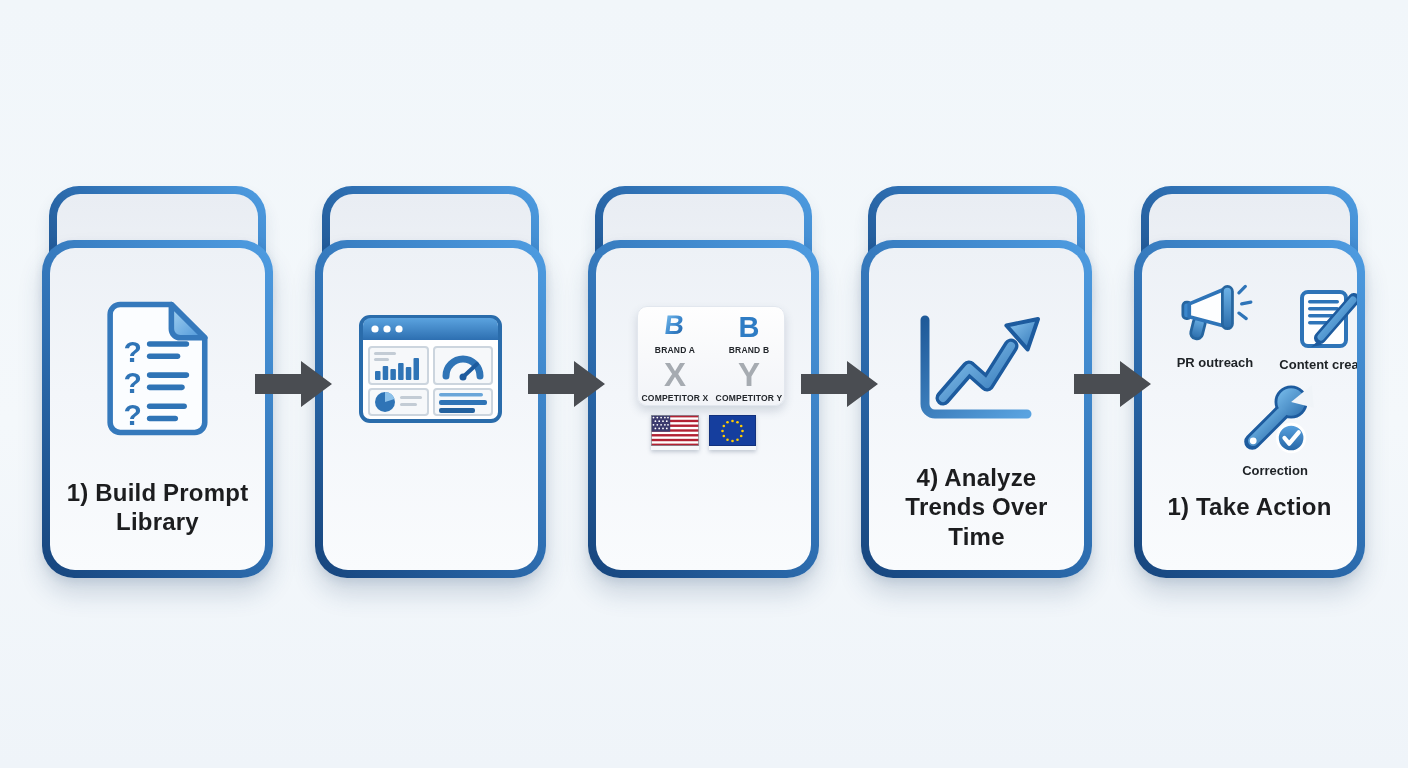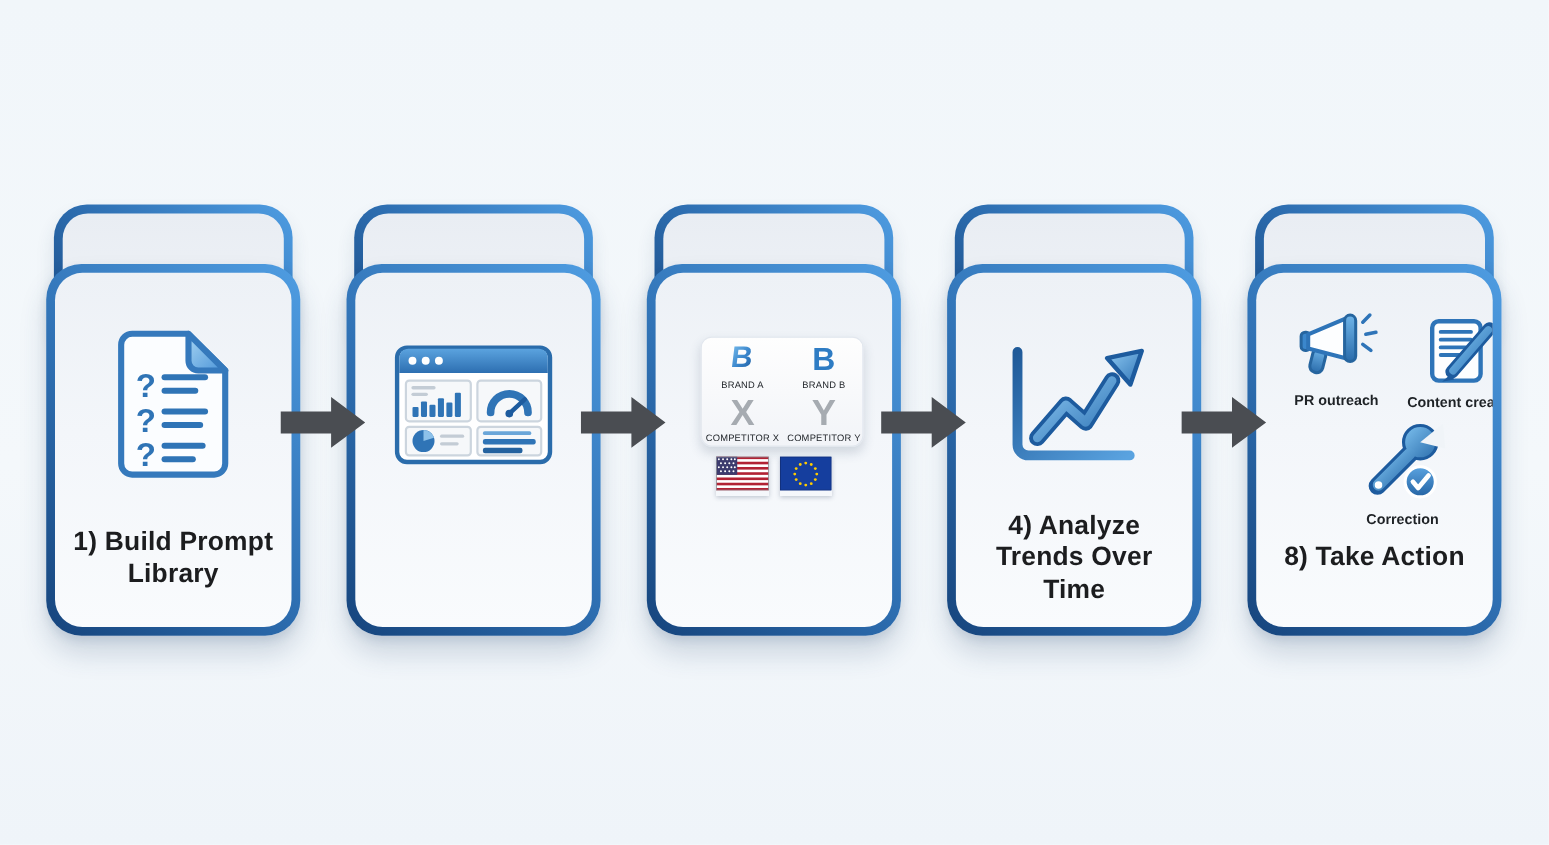--- a/index.html
+++ b/index.html
@@ -54,21 +54,21 @@
   .brand-panel {
     position:absolute; left:41px; top:58px; width:148px; height:100px;
     background:linear-gradient(180deg,#fefefe,#f2f4f8);
     border-radius:10px; border:1px solid #e2e7ee;
     box-shadow:0 5px 10px rgba(50,70,100,0.18);
   }
   .brand-cell { position:absolute; width:70px; display:flex; flex-direction:column;
     align-items:center; justify-content:flex-end; }
   .brand-cell .glyph-b { font-size:29px; font-weight:700; color:#2e7cc4; line-height:1; }
   .brand-cell .glyph-gray { font-size:33px; font-weight:700; color:#a6abb1; line-height:0.95; }
-  .brand-label { font-size:8.5px; font-weight:400; color:#23272c; letter-spacing:0.2px;
+  .brand-label { font-size:8.5px; font-weight:700; color:#23272c; letter-spacing:0.2px;
     margin-top:3px; white-space:nowrap; }
   .flags { position:absolute; left:0; right:0; top:167px; display:flex;
     justify-content:center; gap:10px; }
   .flag { box-shadow:0 2px 4px rgba(40,60,90,0.25); }
 
   
   .action { position:absolute; width:110px; display:flex; flex-direction:column;
     align-items:center; }
   .action-label { font-size:13px; font-weight:700; color:#1e2226; text-align:center;
     line-height:1.15; margin-top:4px; }
@@ -372,21 +372,21 @@
               <path d="M47 30 L17 60" stroke="url(#wg)" stroke-width="11" stroke-linecap="round"></path>
               <circle cx="17" cy="60" r="3.6" fill="#ffffff"></circle>
               <circle cx="57" cy="57" r="14.5" fill="url(#wg2)" stroke="#ffffff" stroke-width="3"></circle>
               <path d="M50 57 L55 63 L65 51" fill="none" stroke="#ffffff" stroke-width="4.5" stroke-linecap="round" stroke-linejoin="round"></path>
             </svg>
           </span>
           <span class="action-label">Correction</span>
         </div>
 
         <div class="title-zone">
-          <h2 class="step-title">8) Take Action</h2>
+          <h2 class="step-title">1) Take Action</h2>
         </div>
       </div>
     </div>
   </section>
 
   <span class="arrow" style="left:255px">
     <svg width="78" height="52" viewBox="0 0 78 52">
       <polygon points="0,16 46,16 46,3 77,26 46,49 46,36 0,36" fill="#4a4d52"></polygon>
     </svg>
   </span>

